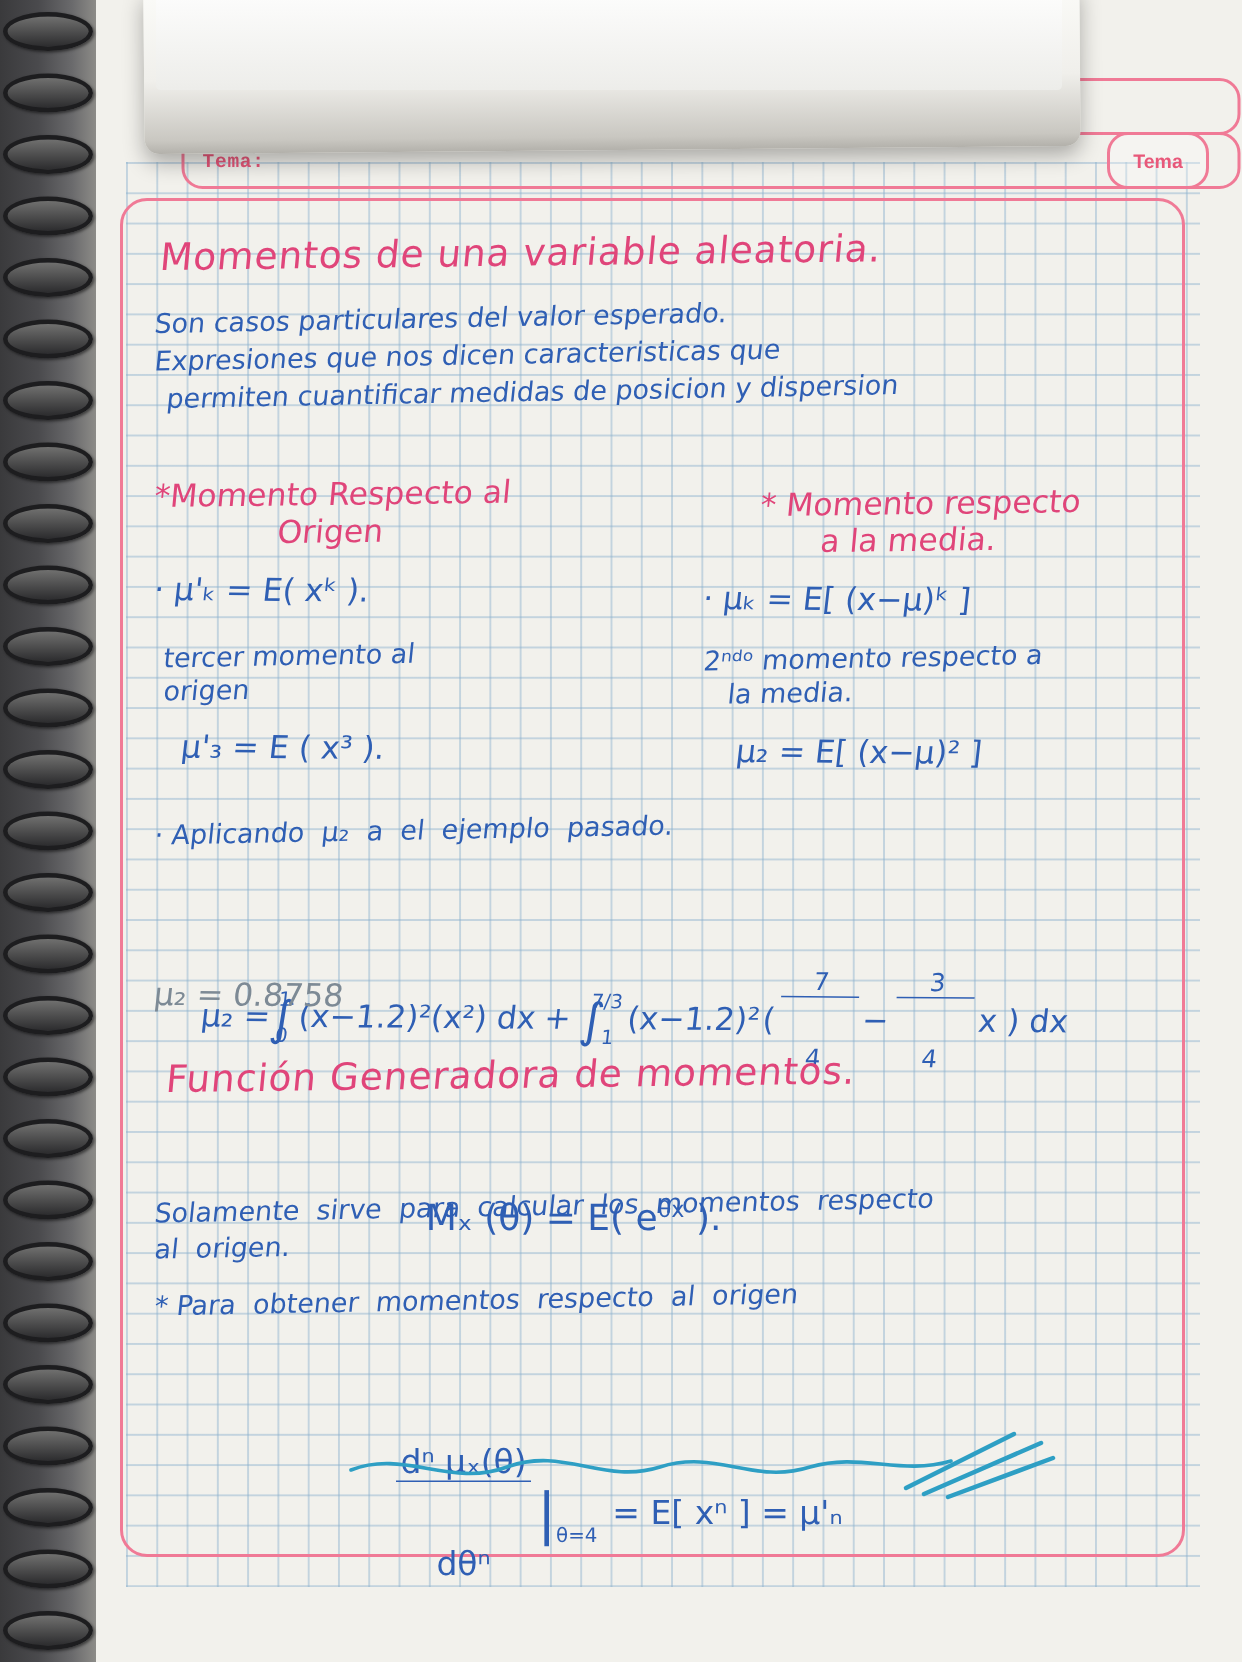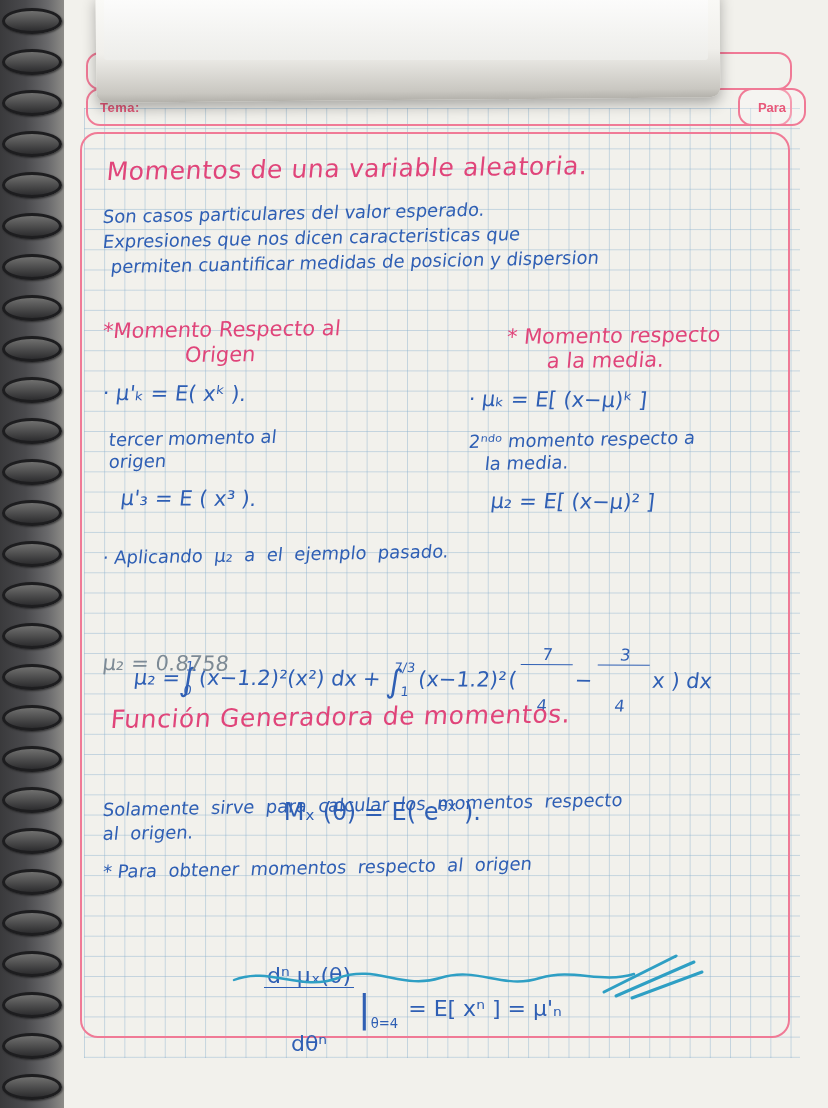--- a/index.html
+++ b/index.html
@@ -51,22 +51,22 @@
   #frame{
     position:absolute;left:80px;top:132px;width:706px;height:902px;
     border:2.5px solid #f07a96;border-radius:18px;
     pointer-events:none;
   }
 
   
   .hdr-box{
     position:absolute;border:2px solid #f07a96;border-radius:14px;
     color:#e8587a;font-size:13px;font-weight:bold;
-    font-family:Liberation Sans, sans-serif;
-    display:flex;align-items:center;padding-left:12px;letter-spacing:.5px;
+    font-family:Liberation Mono, monospace;
+    display:flex;align-items:center;padding-left:12px;letter-spacing:.5px;margin-left:35px;
   }
   #hdr-materia{left:86px;top:52px;width:690px;height:34px;}
   #hdr-tema{left:86px;top:88px;width:690px;height:34px;}
   #hdr-folio{
     position:absolute;right:22px;top:88px;width:64px;height:34px;
     color:#e8587a;font-size:13px;font-weight:bold;
     font-family:"Liberation Sans", sans-serif;
     display:flex;align-items:center;justify-content:center;
     border:2px solid #f07a96;border-radius:14px;background:rgba(255,255,255,.25);
   }
@@ -126,21 +126,21 @@
   <div id="sheet"></div>
   <div id="grid"></div>
 
   <div class="hdr-box" id="hdr-materia">
     <span>Materia:</span>
   </div>
   <div class="hdr-box" id="hdr-tema">
     <span>Tema:</span>
   </div>
   <div id="hdr-folio">
-    <span>Para</span>
+    <span>Tema</span>
   </div>
 
   <div id="frame"></div>
 
   <div id="ink">
 
     <div class="hw pink t-title sk2" style="left:108px;top:158px;">Momentos de una variable aleatoria.</div>
 
     <div class="hw blue t-md sk1" style="left:104px;top:207px;">Son casos particulares del valor esperado.</div>
     <div class="hw blue t-md sk1" style="left:104px;top:232px;">Expresiones que nos dicen caracteristicas que</div>

